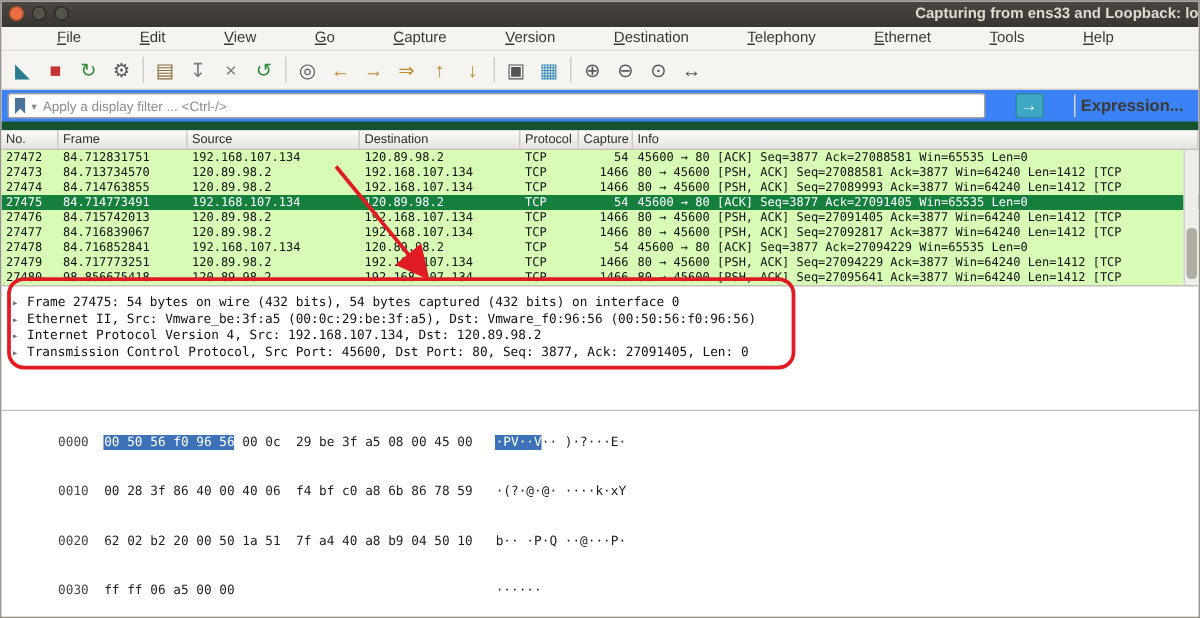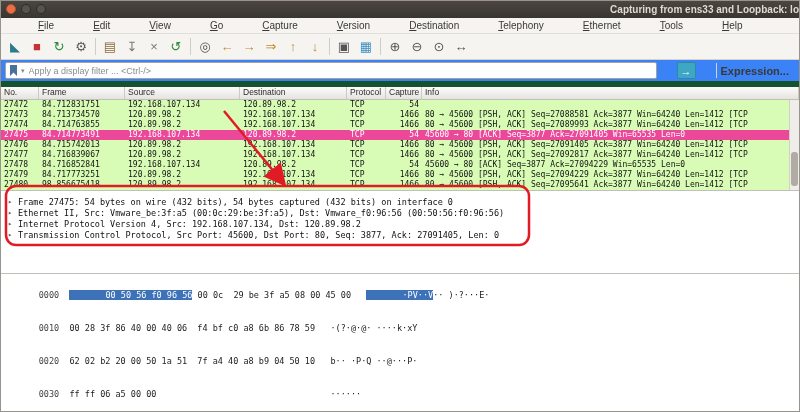--- a/index.html
+++ b/index.html
@@ -53,40 +53,40 @@
   
   .packet-list { flex:0 0 103px; position:relative; background:#ffffff; }
   .pl-header { display:flex; height:13px; background:linear-gradient(#fcfcfb,#e5e3df);
                border-bottom:1px solid #c2bfb8; font-size:8.5px; color:#2d2c29; }
   .pl-header .cell { border-right:1px solid #cdcac3; cursor:pointer; }
   .cell { padding:0 3px; overflow:hidden; white-space:nowrap; }
   .c-no{width:38px} .c-time{width:86px} .c-src{width:115px} .c-dst{width:107px}
   .c-proto{width:39px} .c-len{width:36px; text-align:right} .c-info{flex:1}
   .pl-row { display:flex; height:10px; line-height:10px; font-size:8px;
             font-family:"DejaVu Sans Mono",monospace; background:#d8fcb5; color:#121212; cursor:pointer; }
-  .pl-row.selected { background:#ec4899; color:#ffffff; }
+  .pl-row.selected { background:#15803d; color:#ffffff; }
   .pl-scrollbar { position:absolute; right:0; top:13px; bottom:0; width:10px; background:#efedea;
                   border-left:1px solid #d3d0c9; cursor:pointer; }
   .pl-thumb { position:absolute; right:1px; width:7px; top:58%; height:38%;
               background:#b0aca4; border-radius:3px; cursor:grab; }
 
   
   .details-pane { flex:1 1 auto; background:#ffffff; border-top:1px solid #c2bfb8;
                   padding:6px 0 0 7px; font-family:"DejaVu Sans Mono",monospace;
                   font-size:8.5px; line-height:11px; color:#101010; position:relative; overflow:hidden; }
   .detail-line { display:flex; align-items:center; gap:3px; white-space:nowrap; cursor:pointer; }
   .expander { color:#6a6a6a; font-size:7px; width:7px; flex:0 0 auto; }
 
   
   .hex-pane { flex:0 0 112px; background:#ffffff; border-top:1px solid #c2bfb8;
               padding:5px 0 0 7px; font-family:"DejaVu Sans Mono",monospace;
               font-size:8.5px; line-height:11px; color:#1c1c1c; }
   .hex-row { white-space:pre; cursor:text; }
   .hex-offset { color:#444444; }
-  .hl { background:#3d71b8; color:#ffffff;padding-left:36px; }
+  .hl { background:#3d71b8; color:#ffffff; }
 
   
   .annotations { position:absolute; left:0; top:0; width:800px; height:412px;
                  pointer-events:none; z-index:40; }
 </style>
 </head>
 <body>
 
 <div class="window">
 
@@ -163,20 +163,21 @@
       <span class="cell c-info">Info</span>
     </div>
 
     <div class="pl-row">
       <span class="cell c-no">27472</span>
       <span class="cell c-time">84.712831751</span>
       <span class="cell c-src">192.168.107.134</span>
       <span class="cell c-dst">120.89.98.2</span>
       <span class="cell c-proto">TCP</span>
       <span class="cell c-len">54</span>
+      <span class="cell c-info">45600 → 80 [ACK] Seq=3877 Ack=27088581 Win=65535 Len=0</span>
     </div>
     <div class="pl-row">
       <span class="cell c-no">27473</span>
       <span class="cell c-time">84.713734570</span>
       <span class="cell c-src">120.89.98.2</span>
       <span class="cell c-dst">192.168.107.134</span>
       <span class="cell c-proto">TCP</span>
       <span class="cell c-len">1466</span>
       <span class="cell c-info">80 → 45600 [PSH, ACK] Seq=27088581 Ack=3877 Win=64240 Len=1412 [TCP</span>
     </div>

